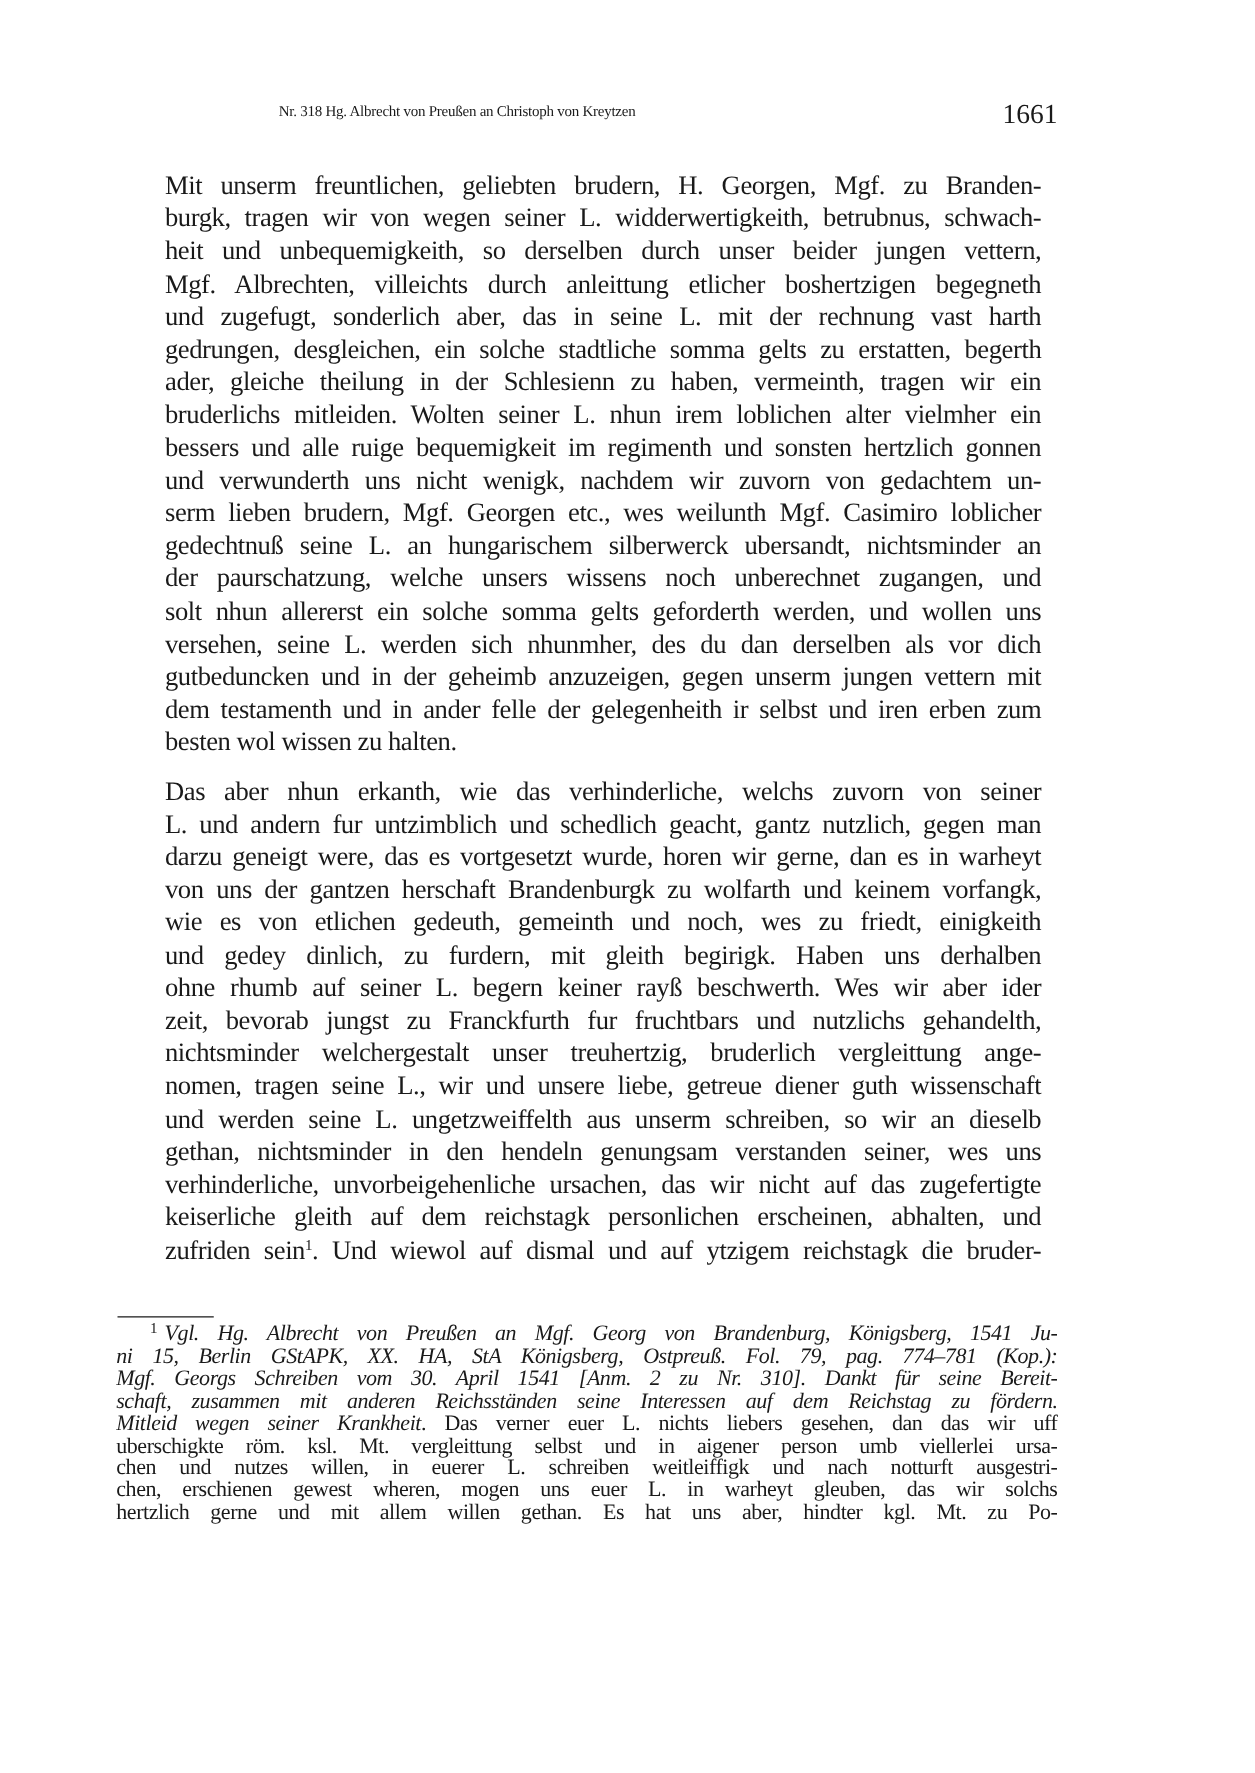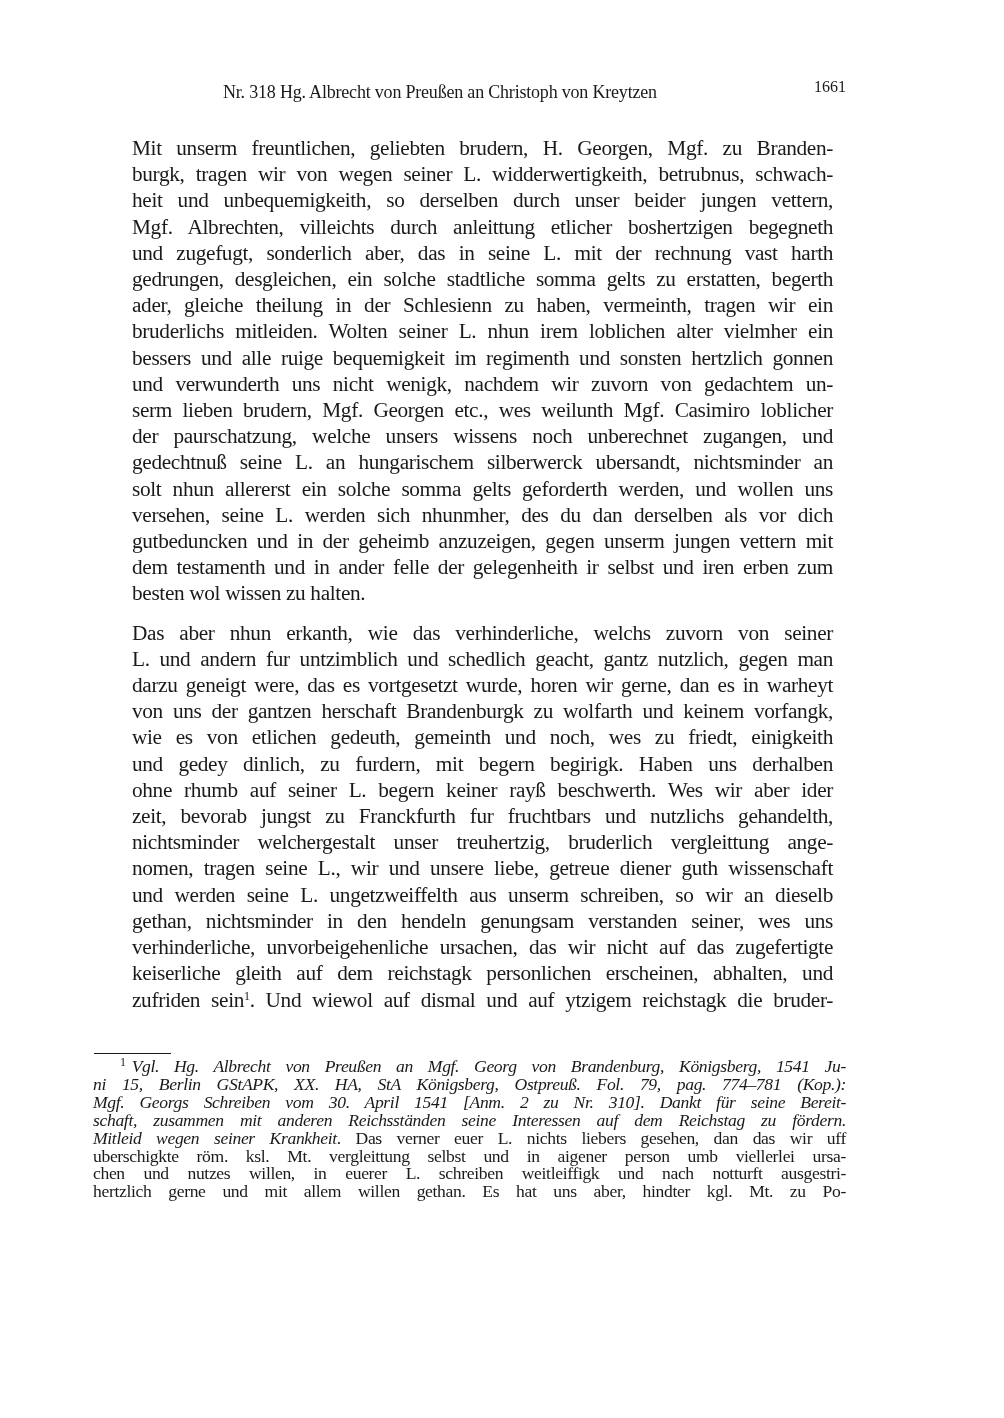--- a/index.html
+++ b/index.html
@@ -1,19 +1,19 @@
 <!DOCTYPE html>
 <html><head>
 <meta charset="utf-8">
 <style>
   html, body { margin: 0; padding: 0; background: #ffffff; }
   body { width: 1004px; height: 1418px; position: relative; overflow: hidden; color: #1a1a1a; font-family: "Liberation Serif", "DejaVu Serif", serif; }
   .running-head { position: absolute; top: 80px; left: 93px; width: 753px; height: 26px; }
-  .rh-title { position: absolute; left: 130px; top: 2px; font-size: 18px; letter-spacing: -0.2px; }
-  .rh-page { position: absolute; right: 0; top: -2px; font-size: 16px; text-align: right; }
+  .rh-title { position: absolute; left: 130px; top: 2px; font-size: 12px; letter-spacing: -0.2px; }
+  .rh-page { position: absolute; right: 0; top: -2px; font-size: 22px; text-align: right; }
   .body-text { position: absolute; top: 122px; left: 93px; width: 753px; font-size: 21.3px; line-height: 26.2px; letter-spacing: -0.35px; }
   .body-text p { margin: 13px; text-align: justify; text-indent: 26px; }
   .body-text p + p { margin-top: 5px; }
   .line { display: block; text-align: justify; text-align-last: justify; white-space: nowrap; }
   .line.last { text-align-last: left; }
   sup { font-size: 12px; vertical-align: 7px; line-height: 0; }
   .fn-rule { position: absolute; top: 1053px; left: 94px; width: 77px; height: 1px; background: #1a1a1a; }
   .footnotes { position: absolute; top: 1058px; left: 93px; width: 753px; font-size: 17.6px; line-height: 17.9px; letter-spacing: -0.35px; }
   .footnotes .line { text-align: justify; text-align-last: justify; }
   .footnotes .line.last { text-align-last: justify; }
@@ -34,35 +34,35 @@
     <span class="line">burgk, tragen wir von wegen seiner L. widderwertigkeith, betrubnus, schwach-</span>
     <span class="line">heit und unbequemigkeith, so derselben durch unser beider jungen vettern,</span>
     <span class="line">Mgf. Albrechten, villeichts durch anleittung etlicher boshertzigen begegneth</span>
     <span class="line">und zugefugt, sonderlich aber, das in seine L. mit der rechnung vast harth</span>
     <span class="line">gedrungen, desgleichen, ein solche stadtliche somma gelts zu erstatten, begerth</span>
     <span class="line">ader, gleiche theilung in der Schlesienn zu haben, vermeinth, tragen wir ein</span>
     <span class="line">bruderlichs mitleiden. Wolten seiner L. nhun irem loblichen alter vielmher ein</span>
     <span class="line">bessers und alle ruige bequemigkeit im regimenth und sonsten hertzlich gonnen</span>
     <span class="line">und verwunderth uns nicht wenigk, nachdem wir zuvorn von gedachtem un-</span>
     <span class="line">serm lieben brudern, Mgf. Georgen etc., wes weilunth Mgf. Casimiro loblicher</span>
+    <span class="line">gedechtnuß seine L. an hungarischem silberwerck ubersandt, nichtsminder an</span>
     <span class="line">der paurschatzung, welche unsers wissens noch unberechnet zugangen, und</span>
-    <span class="line">gedechtnuß seine L. an hungarischem silberwerck ubersandt, nichtsminder an</span>
     <span class="line">solt nhun allererst ein solche somma gelts geforderth werden, und wollen uns</span>
     <span class="line">versehen, seine L. werden sich nhunmher, des du dan derselben als vor dich</span>
     <span class="line">gutbeduncken und in der geheimb anzuzeigen, gegen unserm jungen vettern mit</span>
     <span class="line">dem testamenth und in ander felle der gelegenheith ir selbst und iren erben zum</span>
     <span class="line last">besten wol wissen zu halten.</span>
   </p>
   <p>
     <span class="line">Das aber nhun erkanth, wie das verhinderliche, welchs zuvorn von seiner</span>
     <span class="line">L. und andern fur untzimblich und schedlich geacht, gantz nutzlich, gegen man</span>
     <span class="line">darzu geneigt were, das es vortgesetzt wurde, horen wir gerne, dan es in warheyt</span>
     <span class="line">von uns der gantzen herschaft Brandenburgk zu wolfarth und keinem vorfangk,</span>
     <span class="line">wie es von etlichen gedeuth, gemeinth und noch, wes zu friedt, einigkeith</span>
-    <span class="line">und gedey dinlich, zu furdern, mit begern begirigk. Haben uns derhalben</span>
+    <span class="line">und gedey dinlich, zu furdern, mit gleith begirigk. Haben uns derhalben</span>
     <span class="line">ohne rhumb auf seiner L. begern keiner rayß beschwerth. Wes wir aber ider</span>
     <span class="line">zeit, bevorab jungst zu Franckfurth fur fruchtbars und nutzlichs gehandelth,</span>
     <span class="line">nichtsminder welchergestalt unser treuhertzig, bruderlich vergleittung ange-</span>
     <span class="line">nomen, tragen seine L., wir und unsere liebe, getreue diener guth wissenschaft</span>
     <span class="line">und werden seine L. ungetzweiffelth aus unserm schreiben, so wir an dieselb</span>
     <span class="line">gethan, nichtsminder in den hendeln genungsam verstanden seiner, wes uns</span>
     <span class="line">verhinderliche, unvorbeigehenliche ursachen, das wir nicht auf das zugefertigte</span>
     <span class="line">keiserliche gleith auf dem reichstagk personlichen erscheinen, abhalten, und</span>
     <span class="line"><span>zufriden sein</span><sup>1</sup><span>. Und wiewol auf dismal und auf ytzigem reichstagk die bruder-</span></span>
   </p>
@@ -72,15 +72,16 @@
 
 <div class="footnotes">
   <div>
     <span class="line"><span class="fn-num">1</span><em>Vgl. Hg. Albrecht von Preußen an Mgf. Georg von Brandenburg, Königsberg, 1541 Ju-</em></span>
     <em class="line">ni 15, Berlin GStAPK, XX. HA, StA Königsberg, Ostpreuß. Fol. 79, pag. 774–781 (Kop.):</em>
     <em class="line">Mgf. Georgs Schreiben vom 30. April 1541 [Anm. 2 zu Nr. 310]. Dankt für seine Bereit-</em>
     <em class="line">schaft, zusammen mit anderen Reichsständen seine Interessen auf dem Reichstag zu fördern.</em>
     <span class="line"><em>Mitleid wegen seiner Krankheit</em><span>. Das verner euer L. nichts liebers gesehen, dan das wir uff</span></span>
     <span class="line">uberschigkte röm. ksl. Mt. vergleittung selbst und in aigener person umb viellerlei ursa-</span>
     <span class="line">chen und nutzes willen, in euerer L. schreiben weitleiffigk und nach notturft ausgestri-</span>
+    <span class="line">chen, erschienen gewest wheren, mogen uns euer L. in warheyt gleuben, das wir solchs</span>
     <span class="line last">hertzlich gerne und mit allem willen gethan. Es hat uns aber, hindter kgl. Mt. zu Po-</span>
   </div>
 </div>
 
 </body></html>

